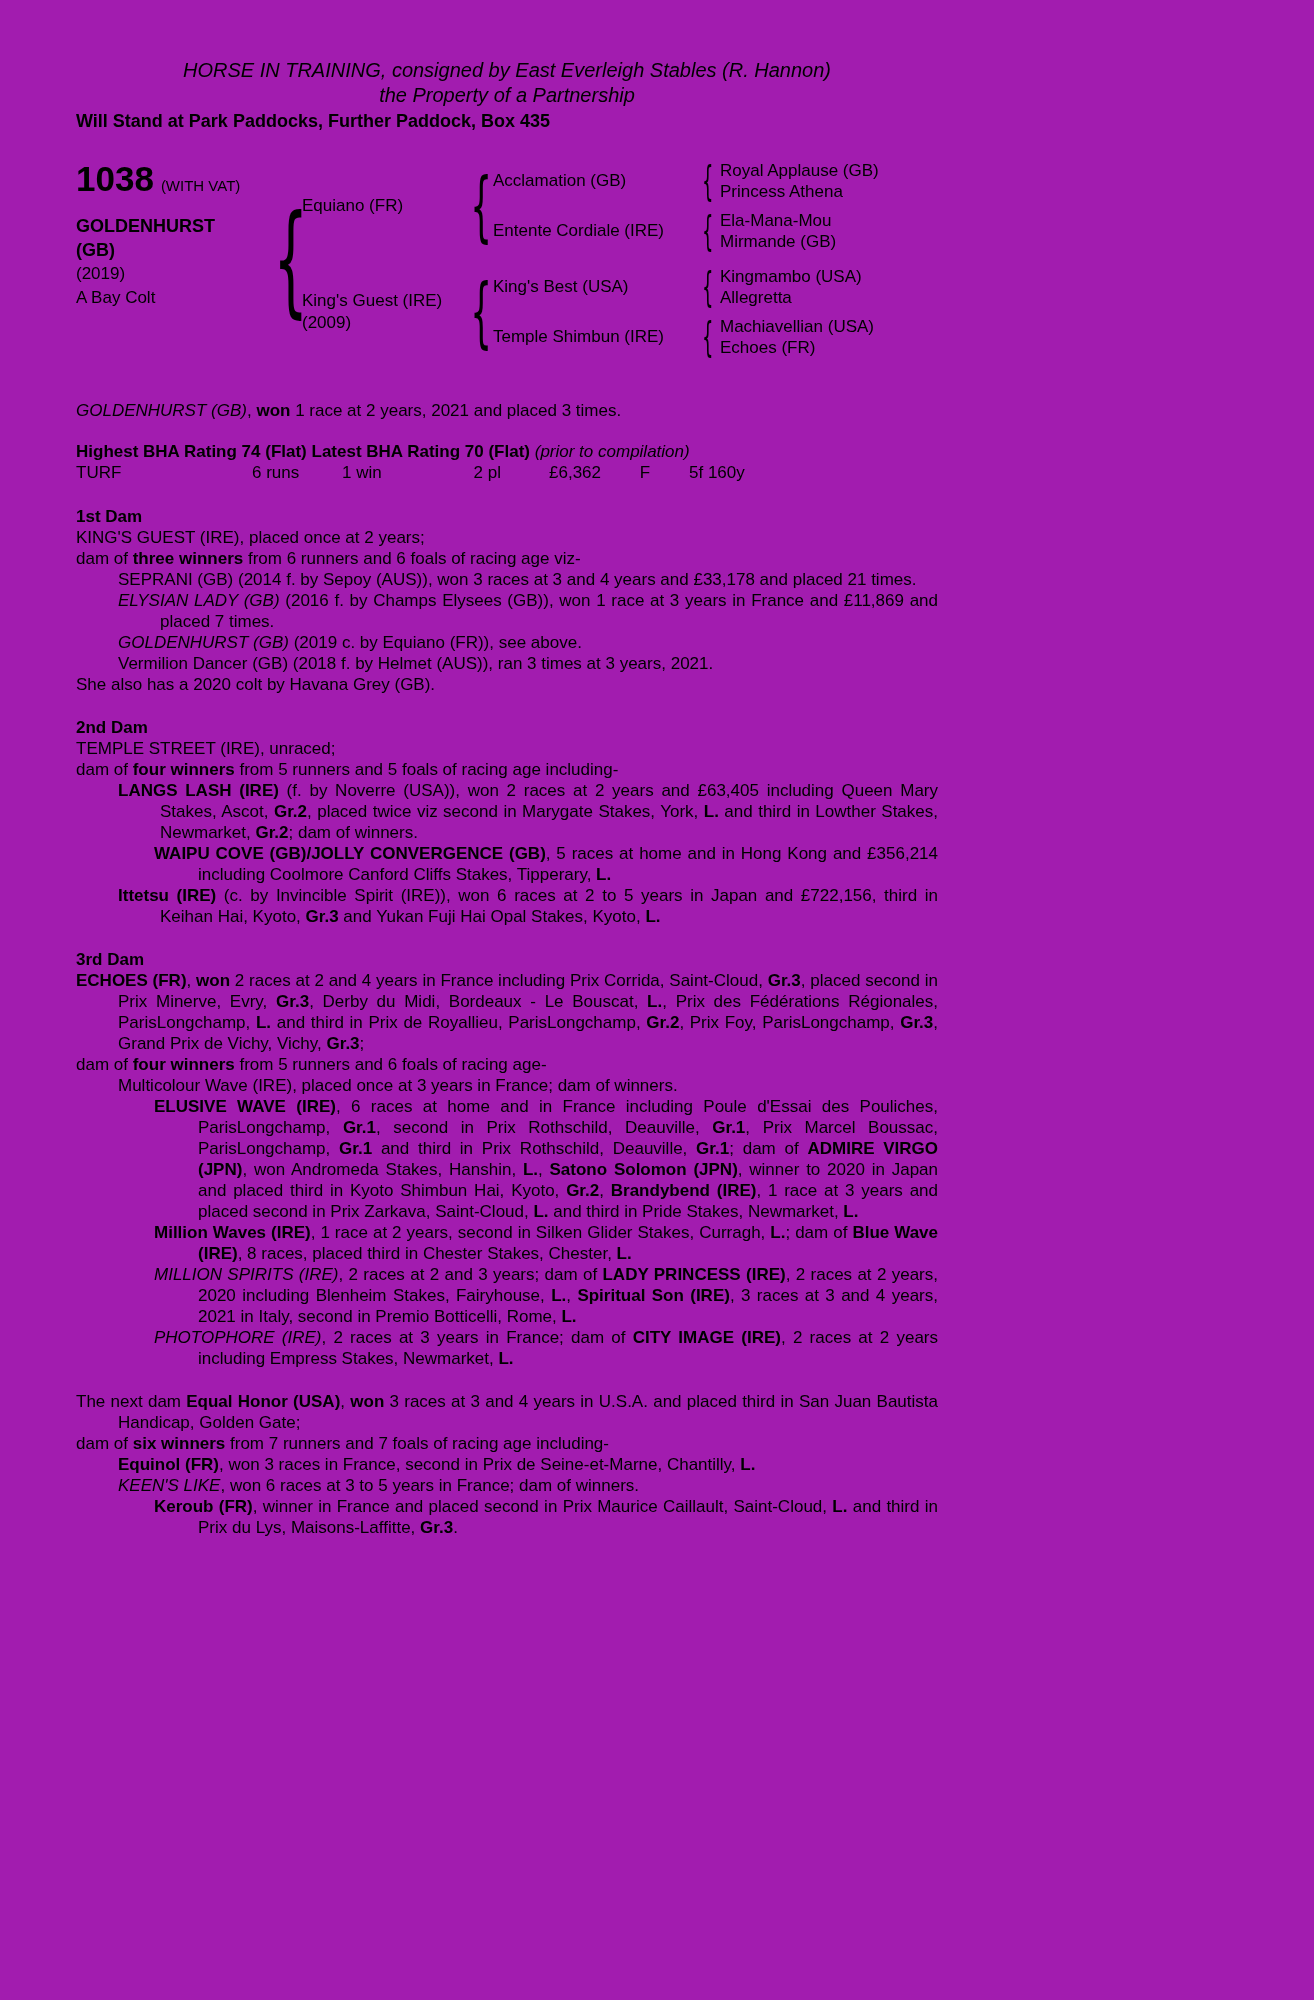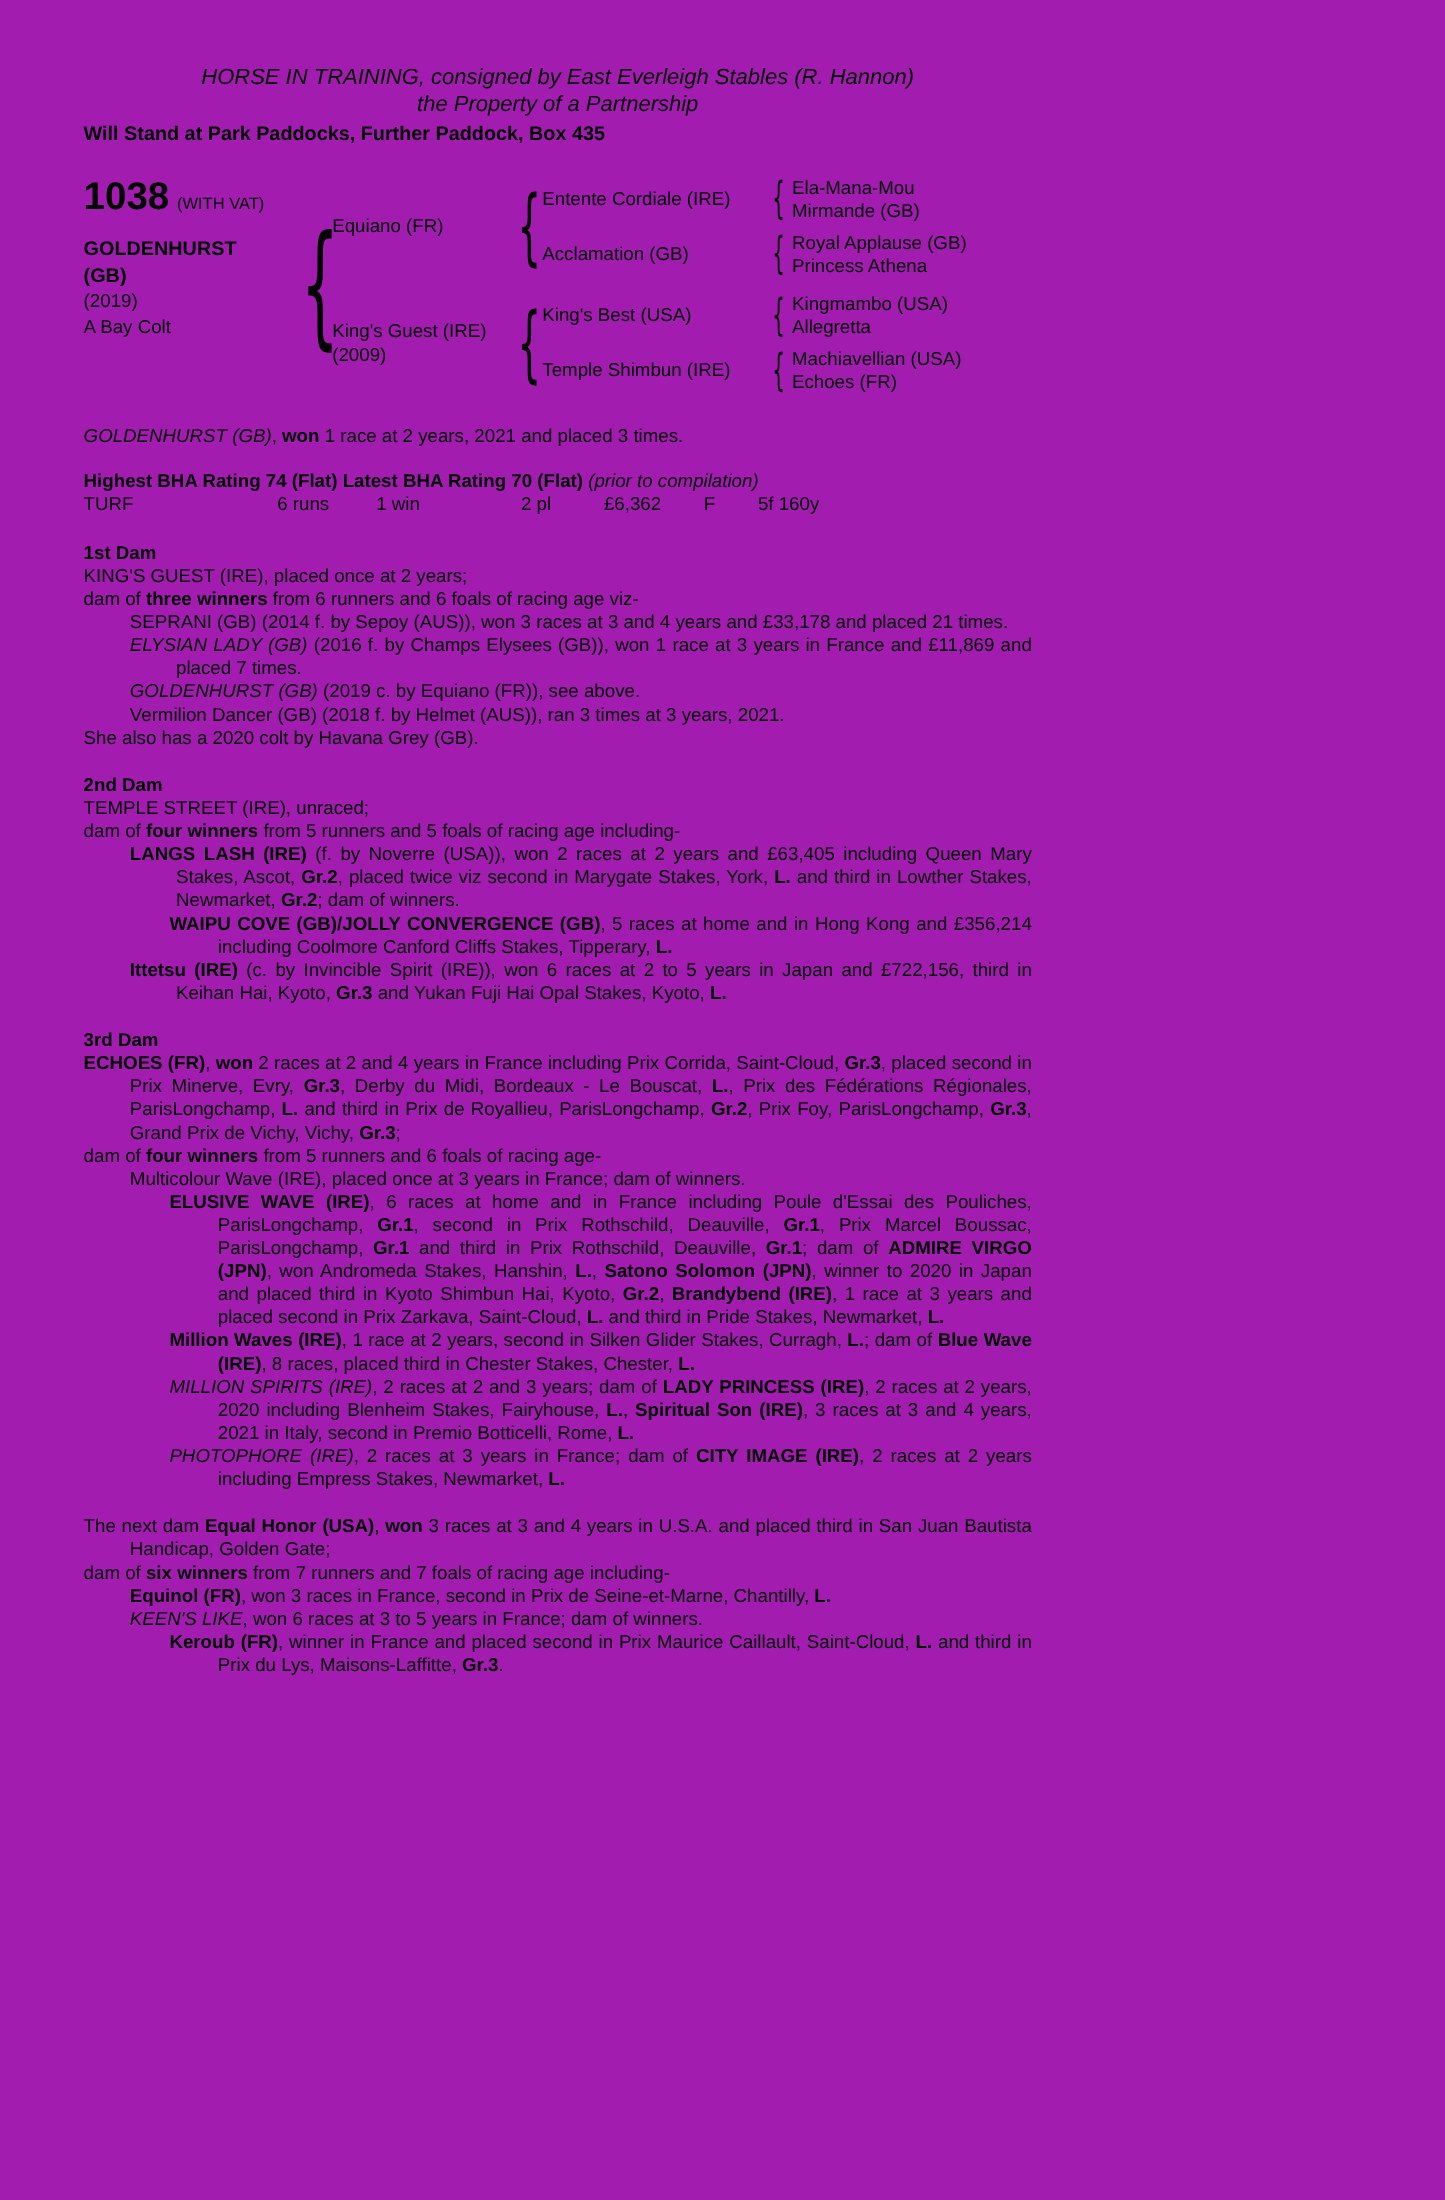--- a/index.html
+++ b/index.html
@@ -31,21 +31,21 @@
   .gen1-col { display: flex; flex-direction: column; row-gap: 14px; margin-left: 2px; }
   .gen1-unit { display: flex; align-items: center; }
   .gen1-name { width: 170px; flex: none; line-height: 22px; }
   .gen2-col { display: flex; flex-direction: column; row-gap: 8px; }
   .gen2-unit { display: flex; align-items: center; }
   .gen2-name { width: 206px; flex: none; margin-left: 3px; line-height: 22px; }
   .gen3-col { margin-left: 3px; }
   .gen3-col .gg-name { line-height: 21px; white-space: nowrap; }
 
   
-  .summary-para { margin-top: 28px; }
+  .summary-para { margin-top: 42px; }
   .ratings-head { margin-top: 20px; }
   .record-table { margin-top: 0; }
   .rt-row { display: grid; grid-template-columns: 176px 90px 85px 74px 100px 88px auto; line-height: 22px; }
   .rt-places, .rt-earn { text-align: right; }
   .rt-going { text-align: center; }
 
   
   .dam-section { margin-top: 22px; }
   .dam-heading { font-weight: bold; font-size: 17px; line-height: 21px; }
   .dam-heading:empty { display: none; }
@@ -80,33 +80,33 @@
         <div class="gen1-col">
 
           <div class="gen1-unit">
             <div class="gen1-name">
               <div>Equiano (FR)</div>
               <div></div>
             </div>
             <div class="brace brace-mid"></div>
             <div class="gen2-col">
               <div class="gen2-unit">
+                <div class="gen2-name">Acclamation (GB)</div>
+                <div class="brace brace-sm"></div>
+                <div class="gen3-col">
+                  <div class="gg-name">Royal Applause (GB)</div>
+                  <div class="gg-name">Princess Athena</div>
+                </div>
+              </div>
+              <div class="gen2-unit">
                 <div class="gen2-name">Entente Cordiale (IRE)</div>
                 <div class="brace brace-sm"></div>
                 <div class="gen3-col">
                   <div class="gg-name">Ela-Mana-Mou</div>
                   <div class="gg-name">Mirmande (GB)</div>
-                </div>
-              </div>
-              <div class="gen2-unit">
-                <div class="gen2-name">Acclamation (GB)</div>
-                <div class="brace brace-sm"></div>
-                <div class="gen3-col">
-                  <div class="gg-name">Royal Applause (GB)</div>
-                  <div class="gg-name">Princess Athena</div>
                 </div>
               </div>
             </div>
           </div>
 
           <div class="gen1-unit">
             <div class="gen1-name">
               <div>King's Guest (IRE)</div>
               <div>(2009)</div>
             </div>

